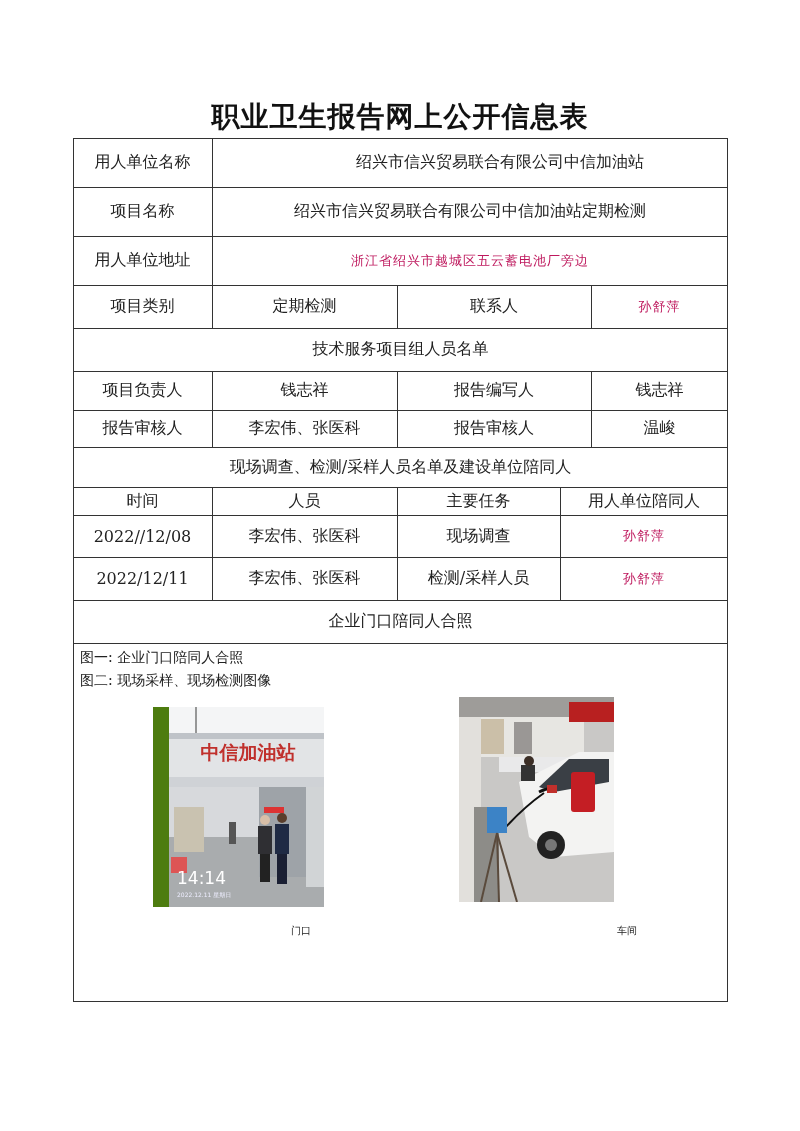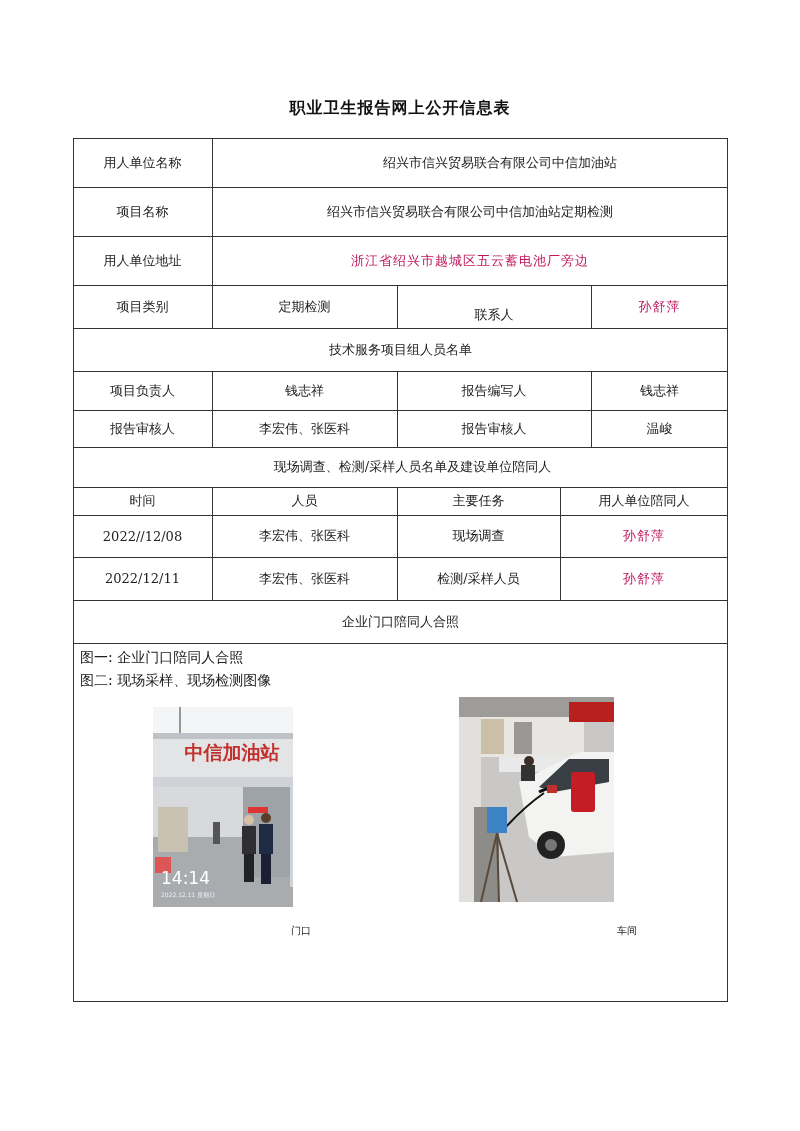--- a/index.html
+++ b/index.html
@@ -1,19 +1,19 @@
 <!DOCTYPE html>
 <html><head>
 <meta charset="utf-8">
 <style>
   html, body { margin:0; padding:0; background:#fff; }
   body { width:800px; height:1131px; position:relative; font-family:"DejaVu Serif","Liberation Serif",serif; color:#222; overflow:hidden; }
-  .title { position:absolute; left:0; top:98px; width:800px; text-align:center; font-size:16px; font-weight:bold; letter-spacing:1px; color:#111; }
+  .title { position:absolute; left:0; top:98px; width:800px; text-align:center; font-size:28px; font-weight:bold; letter-spacing:1px; color:#111; }
   .frame { position:absolute; left:73px; top:138px; width:655px; height:864px; border:1px solid #333; box-sizing:border-box; }
-  .cell { position:absolute; display:flex; align-items:center; justify-content:center; font-size:13px; box-sizing:border-box; }
+  .cell { position:absolute; display:flex; align-items:center; justify-content:center; font-size:16px; box-sizing:border-box; }
   .hl { position:absolute; height:1px; background:#333; }
   .vl { position:absolute; width:1px; background:#333; }
   .soft { color:#be185d; font-size:13px; letter-spacing:1px; }
   .fig-text { position:absolute; left:80px; font-size:14px; }
   .photo { position:absolute; overflow:hidden; }
   .caption { position:absolute; font-size:10px; text-align:right; }
 </style>
 </head>
 <body>
 
@@ -48,36 +48,36 @@
 <div class="cell" style="left:212px;top:138px;width:576px;height:49px;">绍兴市信兴贸易联合有限公司中信加油站</div>
 
 <div class="cell" style="left:73px;top:187px;width:139px;height:49px;">项目名称</div>
 <div class="cell" style="left:212px;top:187px;width:516px;height:49px;">绍兴市信兴贸易联合有限公司中信加油站定期检测</div>
 
 <div class="cell" style="left:73px;top:236px;width:139px;height:49px;">用人单位地址</div>
 <div class="cell soft" style="left:212px;top:236px;width:516px;height:49px;">浙江省绍兴市越城区五云蓄电池厂旁边</div>
 
 <div class="cell" style="left:73px;top:285px;width:139px;height:43px;">项目类别</div>
 <div class="cell" style="left:212px;top:285px;width:185px;height:43px;">定期检测</div>
-<div class="cell" style="left:397px;top:285px;width:194px;height:43px;margin-top:8px;">联系人</div>
+<div class="cell" style="left:397px;top:285px;width:194px;height:43px;">联系人</div>
 <div class="cell soft" style="left:591px;top:285px;width:137px;height:43px;">孙舒萍</div>
 
 <div class="cell" style="left:73px;top:328px;width:655px;height:43px;">技术服务项目组人员名单</div>
 
 <div class="cell" style="left:73px;top:371px;width:139px;height:39px;">项目负责人</div>
 <div class="cell" style="left:212px;top:371px;width:185px;height:39px;">钱志祥</div>
 <div class="cell" style="left:397px;top:371px;width:194px;height:39px;">报告编写人</div>
 <div class="cell" style="left:591px;top:371px;width:137px;height:39px;">钱志祥</div>
 
 <div class="cell" style="left:73px;top:410px;width:139px;height:37px;">报告审核人</div>
 <div class="cell" style="left:212px;top:410px;width:185px;height:37px;">李宏伟、张医科</div>
 <div class="cell" style="left:397px;top:410px;width:194px;height:37px;">报告审核人</div>
 <div class="cell" style="left:591px;top:410px;width:137px;height:37px;">温峻</div>
 
-<div class="cell" style="left:85px;top:447px;width:655px;height:40px;">现场调查、检测/采样人员名单及建设单位陪同人</div>
+<div class="cell" style="left:73px;top:447px;width:655px;height:40px;">现场调查、检测/采样人员名单及建设单位陪同人</div>
 
 <div class="cell" style="left:73px;top:487px;width:139px;height:28px;">时间</div>
 <div class="cell" style="left:212px;top:487px;width:185px;height:28px;">人员</div>
 <div class="cell" style="left:397px;top:487px;width:163px;height:28px;">主要任务</div>
 <div class="cell" style="left:560px;top:487px;width:168px;height:28px;">用人单位陪同人</div>
 
 <div class="cell" style="left:73px;top:515px;width:139px;height:42px;">2022//12/08</div>
 <div class="cell" style="left:212px;top:515px;width:185px;height:42px;">李宏伟、张医科</div>
 <div class="cell" style="left:397px;top:515px;width:163px;height:42px;">现场调查</div>
 <div class="cell soft" style="left:560px;top:515px;width:168px;height:42px;">孙舒萍</div>
@@ -85,21 +85,21 @@
 <div class="cell" style="left:73px;top:557px;width:139px;height:43px;">2022/12/11</div>
 <div class="cell" style="left:212px;top:557px;width:185px;height:43px;">李宏伟、张医科</div>
 <div class="cell" style="left:397px;top:557px;width:163px;height:43px;">检测/采样人员</div>
 <div class="cell soft" style="left:560px;top:557px;width:168px;height:43px;">孙舒萍</div>
 
 <div class="cell" style="left:73px;top:600px;width:655px;height:43px;">企业门口陪同人合照</div>
 
 <div class="fig-text" style="top:649px;">图一:  企业门口陪同人合照</div>
 <div class="fig-text" style="top:672px;">图二:  现场采样、现场检测图像</div>
 
-<div class="photo" style="left:153px;top:707px;width:140px;height:200px;background:#fca5a5;">
+<div class="photo" style="left:153px;top:707px;width:155px;height:200px;background:#4d7c0f;padding-left:16px;">
   <svg width="158" height="200" viewBox="0 0 158 200">
     <rect x="0" y="0" width="158" height="200" fill="#f4f5f6"></rect>
     <line x1="27" y1="0" x2="27" y2="28" stroke="#777" stroke-width="1.5"></line>
     <rect x="0" y="26" width="158" height="8" fill="#bfc3c8"></rect>
     <rect x="0" y="32" width="158" height="38" fill="#e2e4e6"></rect>
     <rect x="0" y="70" width="158" height="10" fill="#cfd2d6"></rect>
     <rect x="0" y="80" width="158" height="50" fill="#d7d9dc"></rect>
     <rect x="0" y="130" width="158" height="70" fill="#a9acae"></rect>
     <rect x="90" y="80" width="48" height="90" fill="#9ea3a8"></rect>
     <rect x="137" y="80" width="21" height="100" fill="#d1d4d6"></rect>

